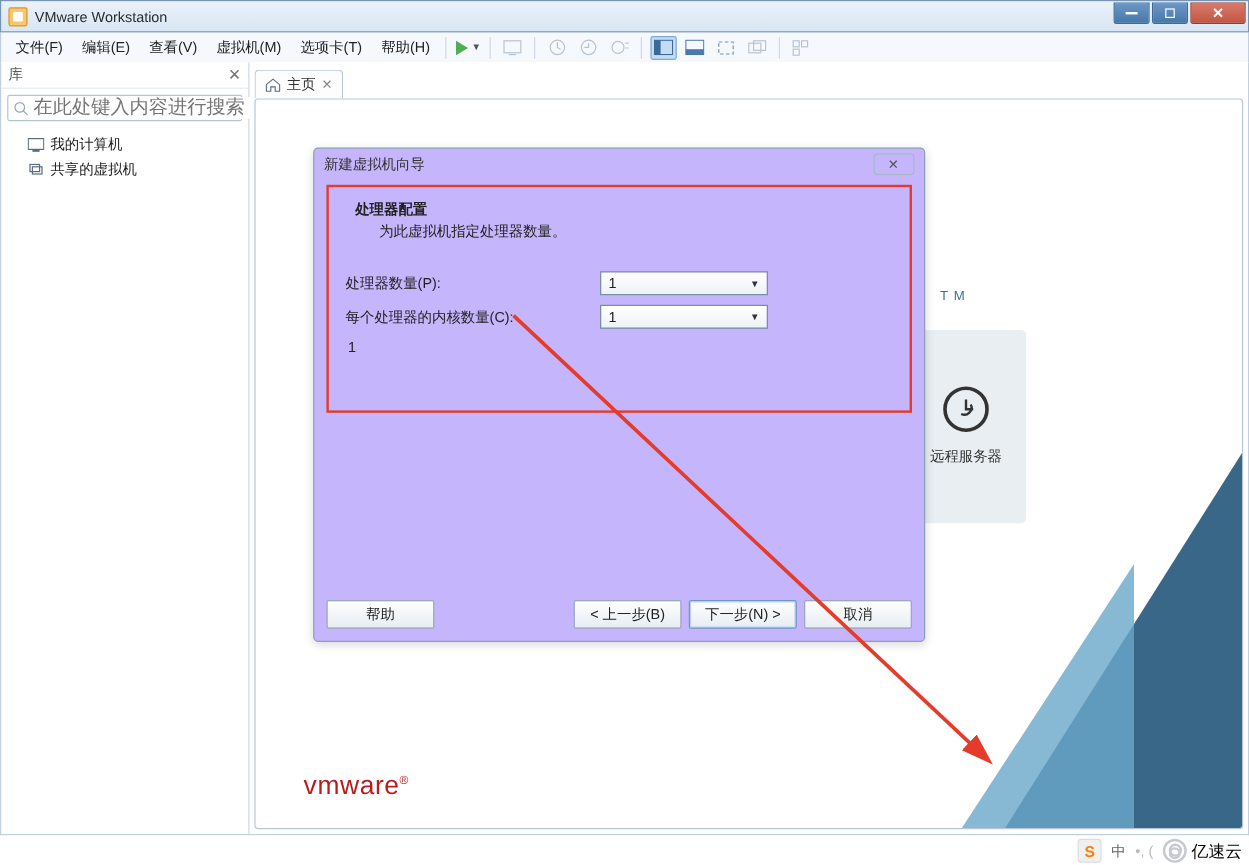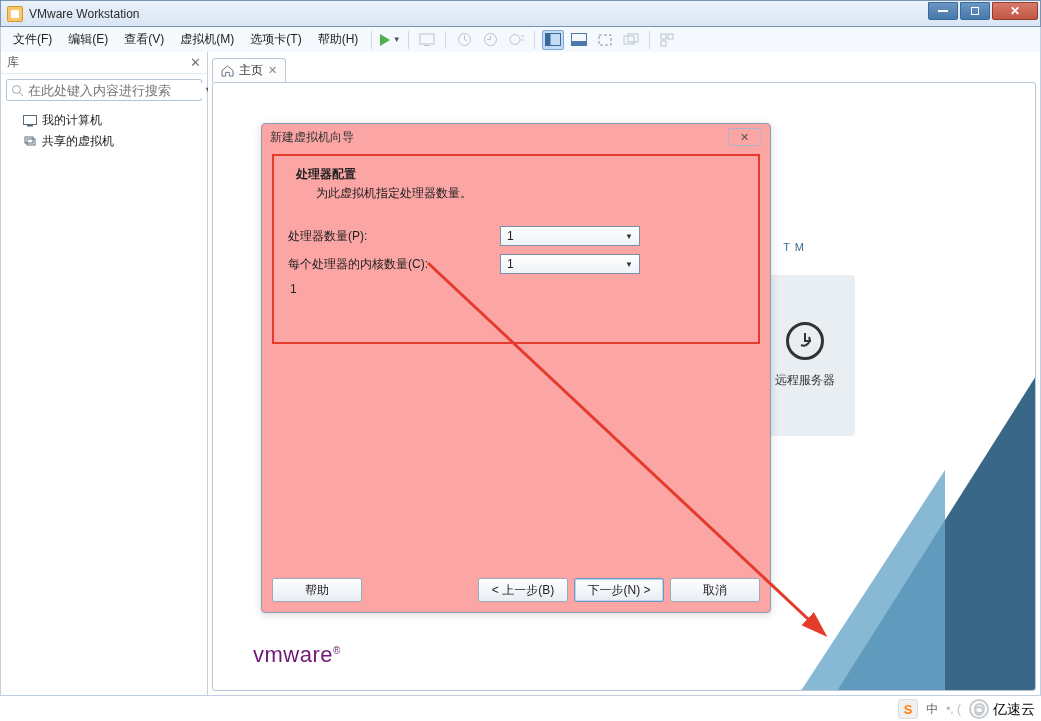--- a/index.html
+++ b/index.html
@@ -30,44 +30,44 @@
 
   
   .body-row { display:flex; height: 644px; border-left:1px solid #c0cfe2; border-right:1px solid #c0cfe2; border-bottom:1px solid #c0cfe2; background:#fff;}
   .sidebar { width:207px; border-right:1px solid #c0cfe2; display:flex; flex-direction:column; font-size:12px;}
   .sidebar-head { height:22px; display:flex; align-items:center; padding:0 6px; color:#5a5a5a; border-bottom:1px solid #e4eaf1;}
   .sidebar-head .lbl{ flex:1; }
   .sidebar-head .x{ color:#777; cursor:pointer; font-family:Arial; font-size:13px;}
   .search-row { padding:5px; }
   .search-box { display:flex; align-items:center; border:1px solid #b4c3d6; border-radius:2px; height:22px; padding:0 4px; background:#fff;}
   .search-box svg{ flex-shrink:0; }
-  .search-box input{ border:none; outline:none; flex:1; font-size:13px; color:#4c1d95; margin-left:4px;}
+  .search-box input{ border:none; outline:none; flex:1; font-size:16px; color:#4c1d95; margin-left:4px;font-family:Liberation Serif, serif;}
   .search-box .dd{ color:#555; font-size:9px; cursor:pointer;}
   .tree { padding: 4px 4px; }
   .tree-item { display:flex; align-items:center; padding:2px 2px 2px 18px; cursor:pointer; color:#222;}
   .tree-item svg{ margin-right:5px; }
 
   .main { flex:1; position:relative; background:#fff; }
   .tabbar { height:26px; display:flex; align-items:flex-end; padding-left:4px; margin-top:4px;}
   .tab { height:24px; border:1px solid #b8c6d8; border-bottom:none; border-radius:4px 4px 0 0; background:#fdfdfd; display:flex; align-items:center; padding:0 8px; font-size:12px; color:#333; gap:5px;}
   .tab .home-ic{ width:13px;height:12px; }
   .tab .tx{ color:#888; cursor:pointer; font-size:11px;}
   .mainpane { position:absolute; left:4px; right:4px; top:30px; bottom:4px; border:1px solid #b8c6d8; border-radius:3px; background:#fff; overflow:hidden;}
 
   
   .bg-tri1{ position:absolute; right:-30px; bottom:-20px; width:0;height:0; border-left:240px solid transparent; border-bottom:380px solid #2e5f82; opacity:0.95;}
   .bg-tri2{ position:absolute; right:90px; bottom:-10px; width:0;height:0; border-left:150px solid transparent; border-bottom:230px solid #6aa7c9; opacity:0.8;}
-  .vmw-logo{ position:absolute; left:40px; bottom:22px; font-size:22px; color:#701a75; letter-spacing:0.5px; font-weight:400;}
+  .vmw-logo{ position:absolute; left:40px; bottom:22px; font-size:22px; color:#b91c1c; letter-spacing:0.5px; font-weight:400;}
   .vmw-logo .thin{ font-weight:300;}
   .tm{ position:absolute; top:158px; right:230px; color:#3d6f93; font-size:11px; letter-spacing:1px;}
   .server-card{ position:absolute; top:192px; right:180px; width:100px; height:161px; background:#e9eef2; border-radius:4px; display:flex; flex-direction:column; align-items:center; justify-content:center; gap:12px; font-size:12px; color:#333;}
   .server-card .circ{ width:38px;height:38px;border:3px solid #333;border-radius:50%; display:flex;align-items:center;justify-content:center;}
 
   
-  .wizard { position:absolute; left:48px; top:40px; width:510px; height:490px; background:#fca5a5; border:1px solid #8a9eb6; border-radius:4px; box-shadow:0 2px 8px rgba(0,0,0,0.15); z-index:10;}
+  .wizard { position:absolute; left:48px; top:40px; width:510px; height:412px; background:#c4b5fd; border:1px solid #8a9eb6; border-radius:4px; box-shadow:0 2px 8px rgba(0,0,0,0.15); z-index:10;}
   .wiz-title { height:26px; display:flex; align-items:center; padding:0 8px; font-size:12px; color:#333;}
   .wiz-title .t{ flex:1;}
   .wiz-close{ width:34px;height:18px;border:1px solid #aab7c8;border-radius:3px;display:flex;align-items:center;justify-content:center;color:#555;font-size:11px;cursor:pointer; font-family:Arial; letter-spacing:1px;}
   .wiz-body{ position:absolute; left:10px; right:10px; top:30px; bottom:44px;}
   .redbox{ position:absolute; left:0; right:0; top:0; height:190px; border:2px solid #e43b2a; padding:10px 14px; font-size:12px; color:#222;}
   .redbox .hdr{ font-weight:bold; margin-left:8px;}
   .redbox .sub{ margin-left:28px; margin-top:2px; margin-bottom:24px;}
   .form-row{ display:flex; align-items:center; margin:8px 0;gap:12px; }
   .form-row .lbl{ width:200px; }
   .form-row .sel{ width:140px; height:20px; border:1px solid #7a8ea5; background:linear-gradient(#fff,#eef2f7); display:flex; align-items:center; padding:0 6px; font-size:12px; cursor:pointer; position:relative;}

